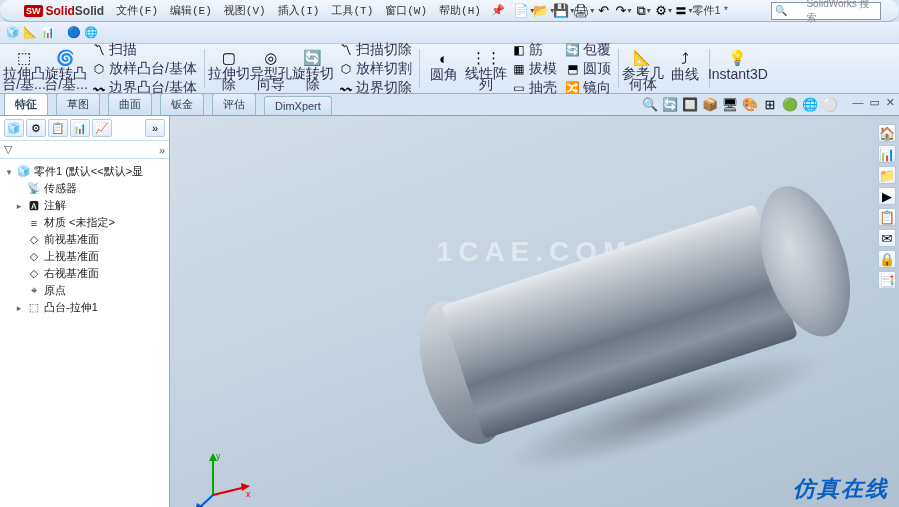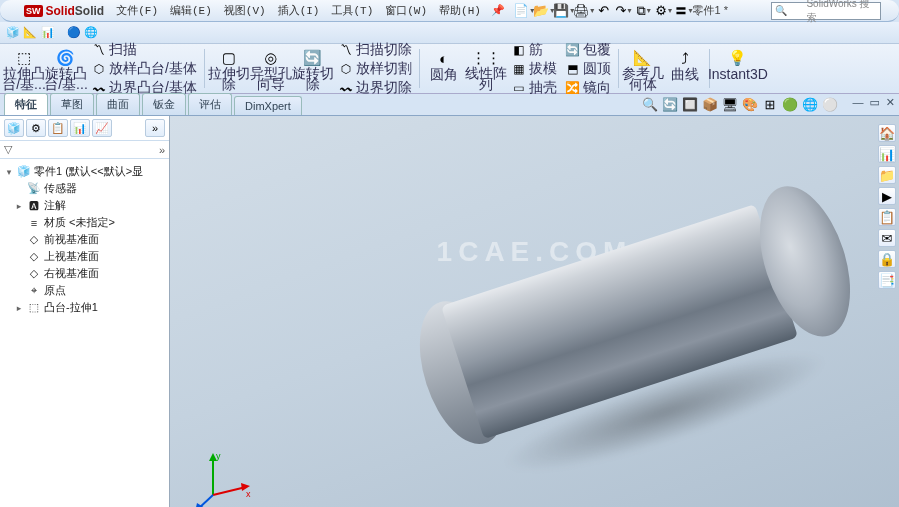--- a/index.html
+++ b/index.html
@@ -24,21 +24,21 @@
   .rbtn { display:flex; flex-direction:column; align-items:center; width:40px; padding:1px 2px; border-radius:3px; }
   .rbtn.wide { width:48px; }
   .rbtn .ric { width:22px; height:22px; display:flex; align-items:center; justify-content:center; font-size:15px; }
   .rbtn .lbl { font-size:14px; line-height:11px; text-align:center; color:#335; white-space:pre; }
   .rbtn.small { width:auto; flex-direction:row; gap:2px; padding:1px 3px; }
   .rbtn.small .ric { width:16px; height:16px; font-size:12px; }
   .vline { width:1px; background:#b7c9dd; margin:3px 2px; }
   
   
   .tabrow { display:flex; align-items:flex-end; height:22px; background:#d6e4f4; border-bottom:1px solid #8aa6c6; padding-left:4px; position:relative; }
-  .tab { padding:3px 10px; background:linear-gradient(#e6eefb,#cfe0f2); border:1px solid #9bb; border-bottom:none; margin-right:2px; font-size:11px; color:#345; border-radius:3px 3px 0 0; }
+  .tab { padding:3px 10px; background:linear-gradient(#e6eefb,#cfe0f2); border:1px solid #9bb; border-bottom:none; margin-right:8px; font-size:11px; color:#345; border-radius:3px 3px 0 0; }
   .tab.active { background:#fff; font-weight:bold; }
   .viewbar { position:absolute; right:60px; top:1px; display:flex; gap:2px; }
   .wndctl { position:absolute; right:4px; top:2px; display:flex; gap:6px; font-size:11px; color:#456; }
   
   
   .content { display:flex; height:413px; }
   .tree { width:170px; background:#fff; border-right:1px solid #9ab; display:flex; flex-direction:column; }
   .tree-top { display:flex; gap:2px; padding:3px 4px; border-bottom:1px solid #cde; }
   .tree-top .tico { width:20px; height:18px; background:linear-gradient(#f7faff,#e1edfa); border:1px solid #b7cbdf; border-radius:2px; display:flex; align-items:center; justify-content:center; font-size:11px; }
   .filterbar { display:flex; align-items:center; height:18px; border-bottom:1px solid #cde; padding:0 4px; font-size:11px; color:#555; }
@@ -340,16 +340,17 @@
       <text x="28" y="14" font-size="9" fill="#0a0">y</text>
       <line x1="25" y1="50" x2="58" y2="42" stroke="#d00" stroke-width="2"></line>
       <polygon points="62,41 53,38 54,46" fill="#d00"></polygon>
       <text x="58" y="52" font-size="9" fill="#d00">x</text>
       <line x1="25" y1="50" x2="10" y2="64" stroke="#05d" stroke-width="2"></line>
       <polygon points="7,67 9,58 17,63" fill="#05d"></polygon>
       <text x="15" y="68" font-size="9" fill="#05d">z</text>
     </svg>
 
     <div class="brand">
+      <div class="cn">仿真在线</div>
       <div class="en">1CAE.com</div>
     </div>
   </div>
 </div>
 
 </body></html>

